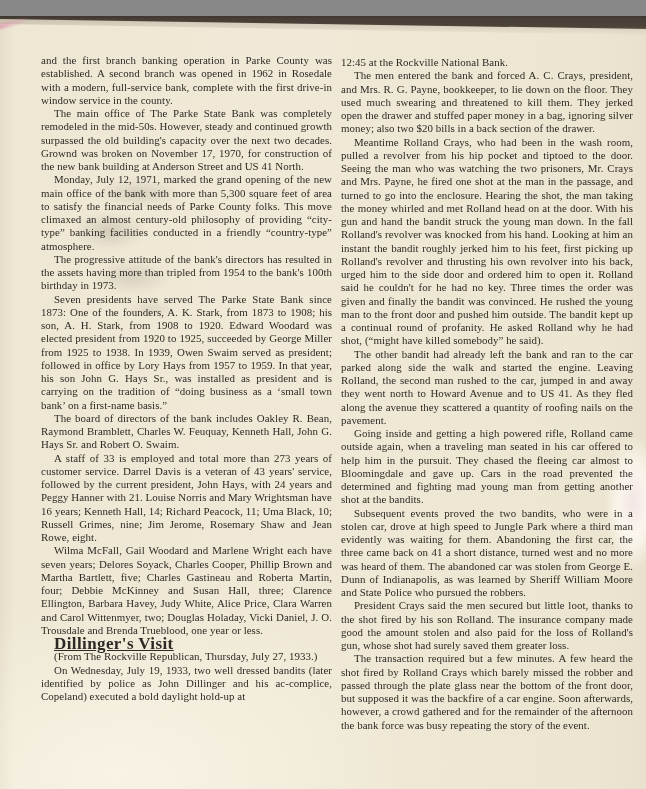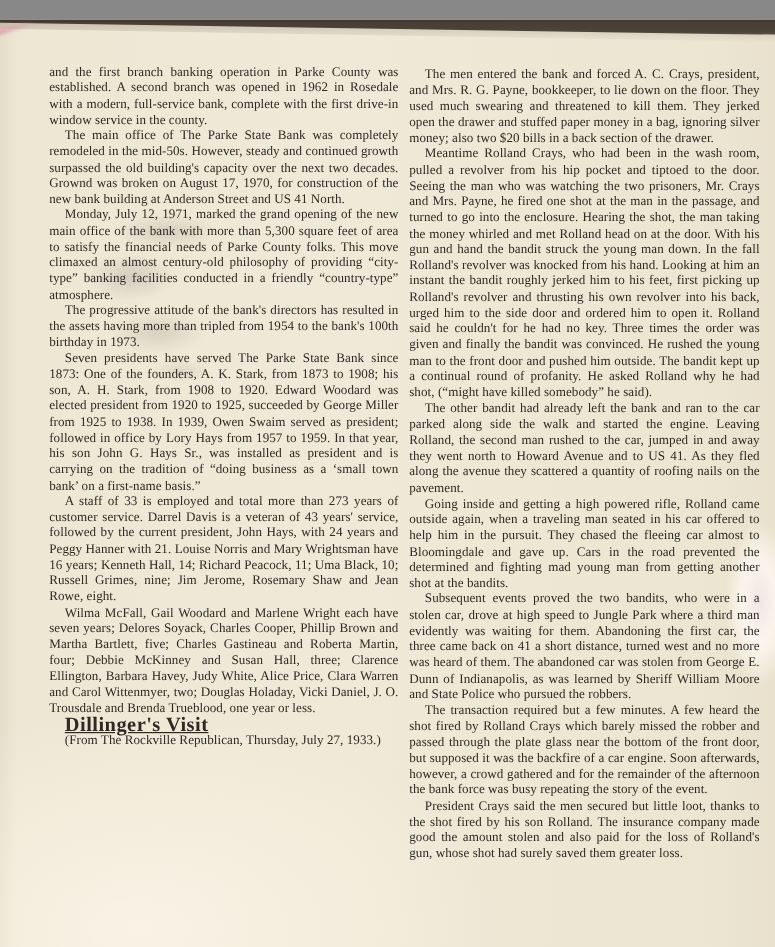--- a/index.html
+++ b/index.html
@@ -92,33 +92,36 @@
   <div class="smudge s1"></div>
   <div class="smudge s2"></div>
   <div class="smudge s3"></div>
   <div class="smudge s4"></div>
   <div class="curl"></div>
   <div class="curl-tint"></div>
   <div class="bottom-edge"></div>
 
   <div class="col col-left">
     <p class="noindent">and the first branch banking operation in Parke County was established. A second branch was opened in 1962 in Rosedale with a modern, full-service bank, complete with the first drive-in window service in the county.</p>
-    <p>The main office of The Parke State Bank was completely remodeled in the mid-50s. However, steady and continued growth surpassed the old building's capacity over the next two decades. Grownd was broken on August 17, 1970, for construction of the new bank building at Anderson Street and US 41 North.</p>
+    <p>The main office of The Parke State Bank was completely remodeled in the mid-50s. However, steady and continued growth surpassed the old building's capacity over the next two decades. Grownd was broken on November 17, 1970, for construction of the new bank building at Anderson Street and US 41 North.</p>
     <p>Monday, July 12, 1971, marked the grand opening of the new main office of the bank with more than 5,300 square feet of area to satisfy the financial needs of Parke County folks. This move climaxed an almost century-old philosophy of providing “city-type” banking facilities conducted in a friendly “country-type” atmosphere.</p>
     <p>The progressive attitude of the bank's directors has resulted in the assets having more than tripled from 1954 to the bank's 100th birthday in 1973.</p>
     <p>Seven presidents have served The Parke State Bank since 1873: One of the founders, A. K. Stark, from 1873 to 1908; his son, A. H. Stark, from 1908 to 1920. Edward Woodard was elected president from 1920 to 1925, succeeded by George Miller from 1925 to 1938. In 1939, Owen Swaim served as president; followed in office by Lory Hays from 1957 to 1959. In that year, his son John G. Hays Sr., was installed as president and is carrying on the tradition of “doing business as a ‘small town bank’ on a first-name basis.”</p>
+    <p>The board of directors of the bank includes Oakley R. Bean, Raymond Bramblett, Charles W. Feuquay, Kenneth Hall, John G. Hays Sr. and Robert O. Swaim.</p>
     <p>A staff of 33 is employed and total more than 273 years of customer service. Darrel Davis is a veteran of 43 years' service, followed by the current president, John Hays, with 24 years and Peggy Hanner with 21. Louise Norris and Mary Wrightsman have 16 years; Kenneth Hall, 14; Richard Peacock, 11; Uma Black, 10; Russell Grimes, nine; Jim Jerome, Rosemary Shaw and Jean Rowe, eight.</p>
     <p>Wilma McFall, Gail Woodard and Marlene Wright each have seven years; Delores Soyack, Charles Cooper, Phillip Brown and Martha Bartlett, five; Charles Gastineau and Roberta Martin, four; Debbie McKinney and Susan Hall, three; Clarence Ellington, Barbara Havey, Judy White, Alice Price, Clara Warren and Carol Wittenmyer, two; Douglas Holaday, Vicki Daniel, J. O. Trousdale and Brenda Trueblood, one year or less.</p>
     <p class="heading">Dillinger's Visit</p>
     <p>(From The Rockville Republican, Thursday, July 27, 1933.)</p>
+    <p>On Wednesday, July 19, 1933, two well dressed bandits (later identified by police as John Dillinger and his ac-complice, Copeland) executed a bold daylight hold-up at</p>
   </div>
 
   <div class="col col-right">
+    <p class="noindent">12:45 at the Rockville National Bank.</p>
     <p>The men entered the bank and forced A. C. Crays, president, and Mrs. R. G. Payne, bookkeeper, to lie down on the floor. They used much swearing and threatened to kill them. They jerked open the drawer and stuffed paper money in a bag, ignoring silver money; also two $20 bills in a back section of the drawer.</p>
     <p>Meantime Rolland Crays, who had been in the wash room, pulled a revolver from his hip pocket and tiptoed to the door. Seeing the man who was watching the two prisoners, Mr. Crays and Mrs. Payne, he fired one shot at the man in the passage, and turned to go into the enclosure. Hearing the shot, the man taking the money whirled and met Rolland head on at the door. With his gun and hand the bandit struck the young man down. In the fall Rolland's revolver was knocked from his hand. Looking at him an instant the bandit roughly jerked him to his feet, first picking up Rolland's revolver and thrusting his own revolver into his back, urged him to the side door and ordered him to open it. Rolland said he couldn't for he had no key. Three times the order was given and finally the bandit was convinced. He rushed the young man to the front door and pushed him outside. The bandit kept up a continual round of profanity. He asked Rolland why he had shot, (“might have killed somebody” he said).</p>
     <p>The other bandit had already left the bank and ran to the car parked along side the walk and started the engine. Leaving Rolland, the second man rushed to the car, jumped in and away they went north to Howard Avenue and to US 41. As they fled along the avenue they scattered a quantity of roofing nails on the pavement.</p>
     <p>Going inside and getting a high powered rifle, Rolland came outside again, when a traveling man seated in his car offered to help him in the pursuit. They chased the fleeing car almost to Bloomingdale and gave up. Cars in the road prevented the determined and fighting mad young man from getting another shot at the bandits.</p>
     <p>Subsequent events proved the two bandits, who were in a stolen car, drove at high speed to Jungle Park where a third man evidently was waiting for them. Abandoning the first car, the three came back on 41 a short distance, turned west and no more was heard of them. The abandoned car was stolen from George E. Dunn of Indianapolis, as was learned by Sheriff William Moore and State Police who pursued the robbers.</p>
+    <p>President Crays said the men secured but little loot, thanks to the shot fired by his son Rolland. The insurance company made good the amount stolen and also paid for the loss of Rolland's gun, whose shot had surely saved them greater loss.</p>
     <p>The transaction required but a few minutes. A few heard the shot fired by Rolland Crays which barely missed the robber and passed through the plate glass near the bottom of the front door, but supposed it was the backfire of a car engine. Soon afterwards, however, a crowd gathered and for the remainder of the afternoon the bank force was busy repeating the story of the event.</p>
-    <p>President Crays said the men secured but little loot, thanks to the shot fired by his son Rolland. The insurance company made good the amount stolen and also paid for the loss of Rolland's gun, whose shot had surely saved them greater loss.</p>
   </div>
 
 </div>
 
 </body></html>

